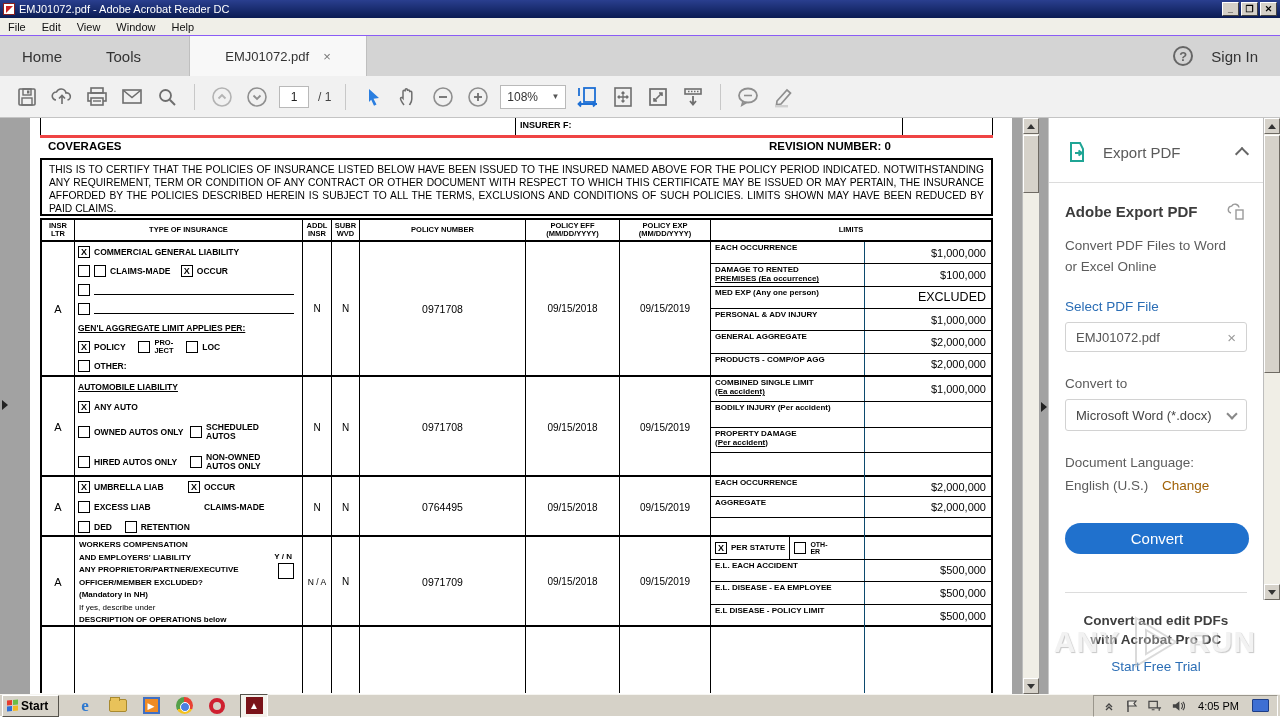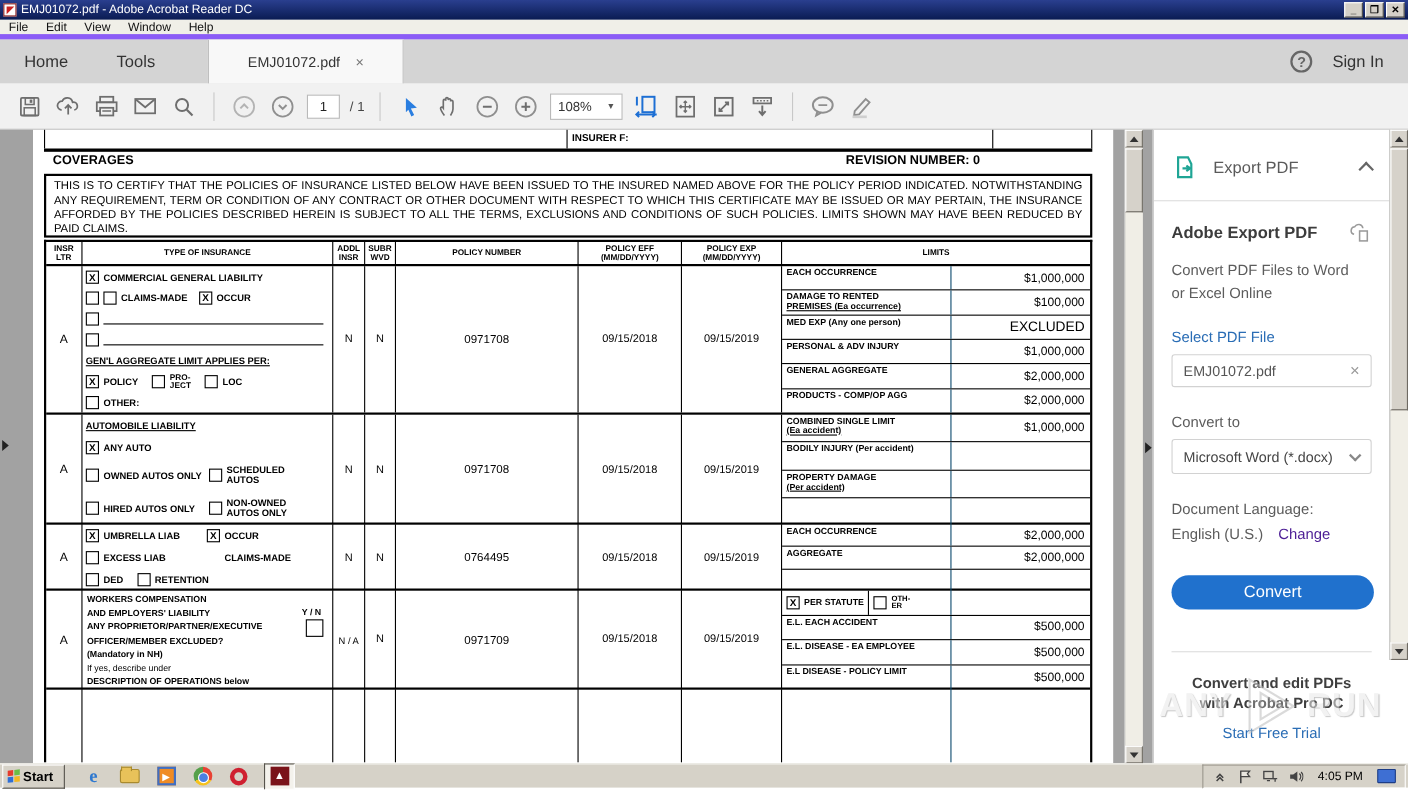--- a/index.html
+++ b/index.html
@@ -11,21 +11,21 @@
     background:linear-gradient(#2a3f8f,#0a1b52); display:flex; align-items:center; padding:0 3px; }
   .titlebar .ticon { width:12px; height:12px; background:#fff; border:1px solid #8a1f1f; position:relative; margin-right:4px; }
   .titlebar .ticon::after { content:""; position:absolute; left:2px; top:2px; border-left:7px solid #c22; border-bottom:7px solid transparent; }
   .titlebar .ttext { color:#fff; font-size:11px; font-weight:normal; flex:1; white-space:nowrap; }
   .winbtns { display:flex; gap:2px; }
   .winbtn { width:17px; height:14px; background:#d4d0c8; border:1px solid; border-color:#fff #404040 #404040 #fff;
     font-size:9px; font-weight:bold; color:#000; display:flex; align-items:center; justify-content:center; line-height:1; }
 
   
   .menubar { position:absolute; left:0; top:18px; width:1280px; height:18px; background:#f0efe8;
-    display:flex; align-items:center; gap:16px; padding-left:8px; border-bottom:5px solid #8b5cf6; }
+    display:flex; align-items:center; gap:16px; padding-left:8px; border-bottom:1px solid #8b5cf6; }
   .menubar span { font-size:11px; color:#111; }
 
   
   .tabbar { position:absolute; left:0; top:36px; width:1280px; height:40px; background:#d4d4d4; display:flex; align-items:stretch; }
   .tablabel { font-size:15px; color:#333; display:flex; align-items:center; padding:0 22px; }
   .doctab { width:178px; background:#f8f8f8; display:flex; align-items:center; justify-content:center; gap:14px; margin-left:26px; border-left:1px solid #bfbfbf; border-right:1px solid #bfbfbf; }
   .doctab .dtext { font-size:13px; color:#333; }
   .doctab .dclose { font-size:13px; color:#777; }
   .tabright { margin-left:auto; display:flex; align-items:center; gap:18px; padding-right:22px; }
   .helpcirc { width:20px; height:20px; border:2px solid #666; border-radius:50%; color:#666; font-size:13px; font-weight:bold; display:flex; align-items:center; justify-content:center; }
@@ -39,21 +39,21 @@
   .pagebox { width:30px; height:22px; background:#fff; border:1px solid #b9b9b9; font-size:12px; color:#222; display:flex; align-items:center; justify-content:center; }
   .ofpages { font-size:12px; color:#444; }
   .zoombox { width:66px; height:24px; background:#fff; border:1px solid #b9b9b9; display:flex; align-items:center; justify-content:space-between; padding:0 6px; font-size:12px; color:#333; }
   .zoombox .zcar { font-size:8px; color:#555; }
 
   
   .workarea { position:absolute; left:0; top:118px; width:1048px; height:576px; background:#a2a2a2; }
   .page { position:absolute; left:30px; top:0; width:982px; height:576px; background:#fff; color:#000; }
   .pre { white-space:pre-line; }
 
-  .toprow { position:absolute; left:10px; top:0; width:953px; height:20px; border-bottom:3px solid #000000; display:flex; }
+  .toprow { position:absolute; left:10px; top:0; width:953px; height:20px; border-bottom:3px solid #ef4444; display:flex; }
   .toprow .tc1 { width:476px; border-left:1px solid #000; border-right:1px solid #000; }
   .toprow .tc2 { width:387px; border-right:1px solid #000; font-size:9px; font-weight:bold; padding:2px 0 0 4px; }
   .toprow .tc3 { flex:1; border-right:1px solid #000; }
 
   .covrow { position:absolute; left:10px; top:22px; width:953px; height:16px; }
   .covrow .cv1 { position:absolute; left:8px; font-size:11.5px; font-weight:bold; }
   .covrow .cv2 { position:absolute; left:250px; width:380px; text-align:center; font-size:11.5px; font-weight:bold; }
   .covrow .cv3 { position:absolute; left:650px; width:280px; text-align:center; font-size:11.5px; font-weight:bold; }
 
   .certbox { position:absolute; left:10px; top:40px; width:953px; height:58px; border:2px solid #000;
@@ -107,21 +107,21 @@
   .plink { font-size:13.5px; color:#2a6db5; margin-top:22px; }
   .pfile { margin-top:8px; height:30px; border:1px solid #d2d2d2; border-radius:3px; display:flex; align-items:center; padding:0 10px; }
   .pfile .fname { flex:1; font-size:13px; color:#555; }
   .pfile .fx { color:#999; font-size:15px; }
   .pconvlab { font-size:13.5px; color:#5c5c5c; margin-top:24px; }
   .pselect { margin-top:8px; height:32px; border:1px solid #d2d2d2; border-radius:3px; display:flex; align-items:center; padding:0 10px; }
   .pselect .sval { flex:1; font-size:13px; color:#454545; }
   .dchev { width:8px; height:8px; border-left:2px solid #888; border-bottom:2px solid #888; transform:rotate(-45deg); margin-bottom:3px; }
   .planglab { font-size:13.5px; color:#5c5c5c; margin-top:24px; }
   .plangrow { font-size:13.5px; color:#5c5c5c; margin-top:8px; }
-  .plangrow .chg { color:#4c1d95; margin-left:10px; }
+  .plangrow .chg { color:#a16207; margin-left:10px; }
   .convertbtn { margin:30px auto 0 auto; width:184px; height:31px; background:#2071cd; color:#fff; font-size:15px; border:none; border-radius:16px; display:flex; align-items:center; justify-content:center; }
   .pdiv2 { height:1px; background:#dcdcdc; margin-top:38px; }
   .promo { margin-top:18px; text-align:center; font-size:13.5px; font-weight:bold; color:#3f3f3f; line-height:19px; }
   .trial { margin-top:10px; text-align:center; font-size:13.5px; color:#2a6db5; }
 
   
   .wmark { position:absolute; left:1030px; top:592px; width:250px; height:100px; display:flex; align-items:center; justify-content:center; gap:2px;
     pointer-events:none; opacity:.55; z-index:50; }
   .wmark .wtxt { font-size:30px; font-weight:bold; color:#e9e9e9; letter-spacing:1px; text-shadow:1px 1px 1px #9a9a9a, -1px -1px 1px #fff; }
 

